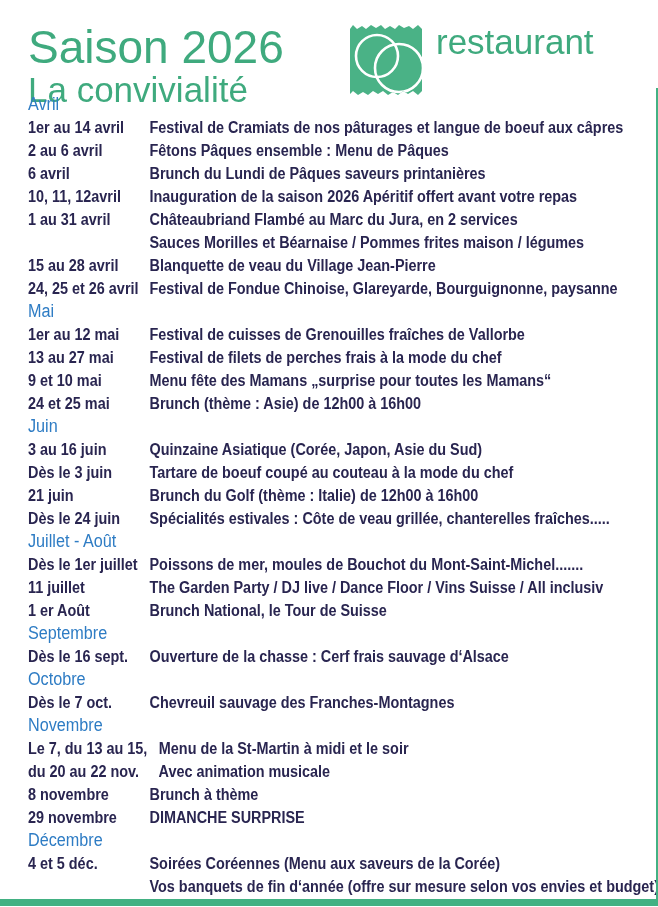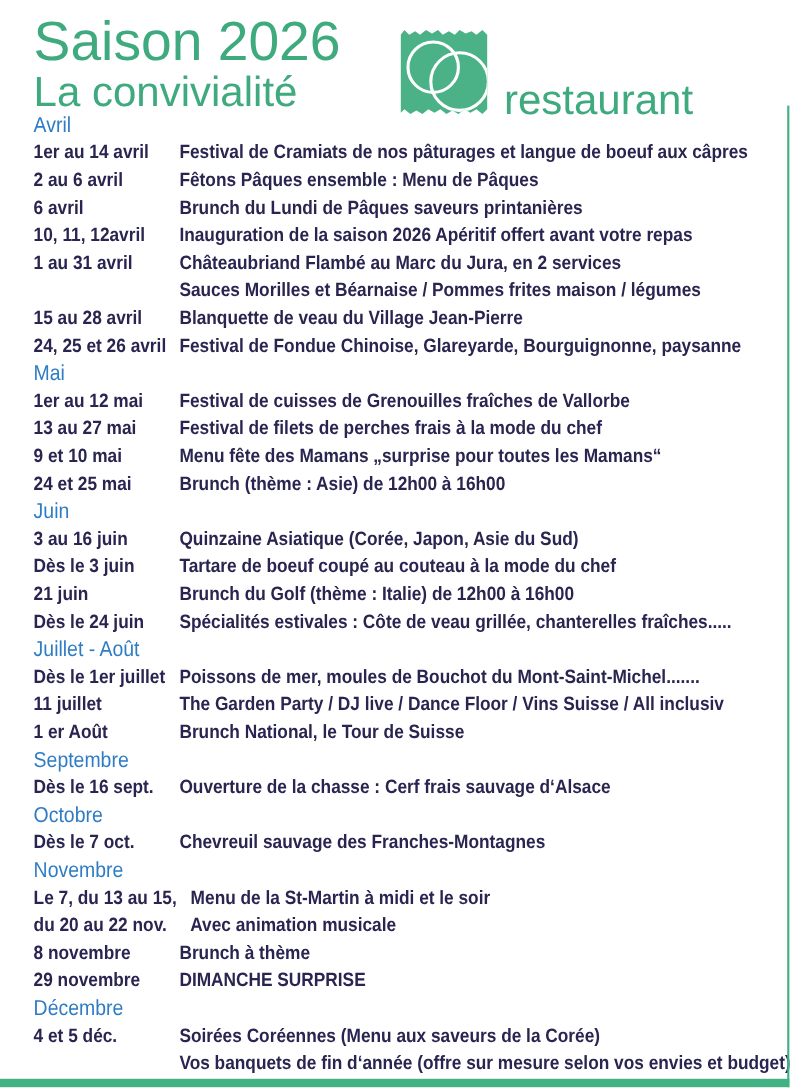--- a/index.html
+++ b/index.html
@@ -1,28 +1,28 @@
 <!DOCTYPE html>
 <html><head>
 <meta charset="utf-8">
 <style>
   html,body{margin:0;padding:0;}
   body{
     width:658px;height:907px;position:relative;background:#ffffff;overflow:hidden;
     font-family:"Liberation Sans",sans-serif;
   }
   
-  .header-text{position:absolute;left:28px;top:10px;}
+  .header-text{position:absolute;left:28px;top:23px;}
   .title{
     font-size:46px;line-height:48px;font-weight:400;color:#3FAA7E;letter-spacing:0;
   }
   .subtitle{
     font-size:35px;line-height:36px;font-weight:400;color:#3FAA7E;margin-top:1px;
   }
-  .logo{position:absolute;left:332px;top:23px;display:flex;align-items:flex-end;}
+  .logo{position:absolute;left:348px;top:23px;display:flex;align-items:flex-start;}
   .logo-text{margin-left:12px;color:#3FAA7E;font-size:35px;line-height:37px;font-weight:400;}
   .logo-tick{color:#3FAA7E;font-size:22px;vertical-align:-4px;}
   
   .schedule{position:absolute;left:28px;top:93px;width:630px;}
   .row{
     height:23px;line-height:23px;white-space:nowrap;
     transform:scaleX(0.90);transform-origin:0 0;
     display:flex;align-items:baseline;
   }
   .row.month{

